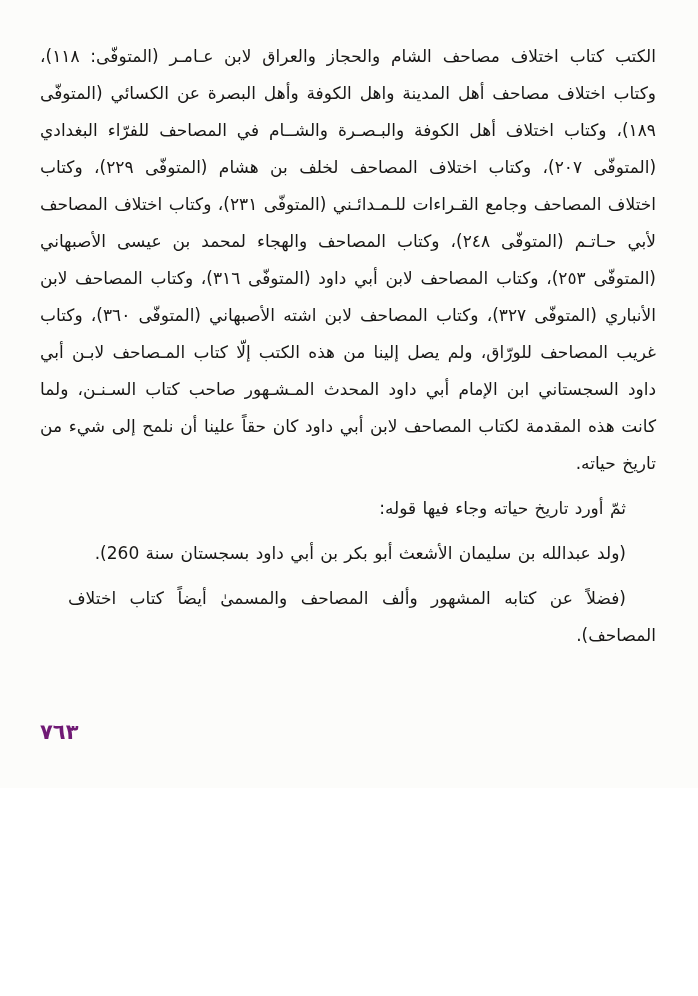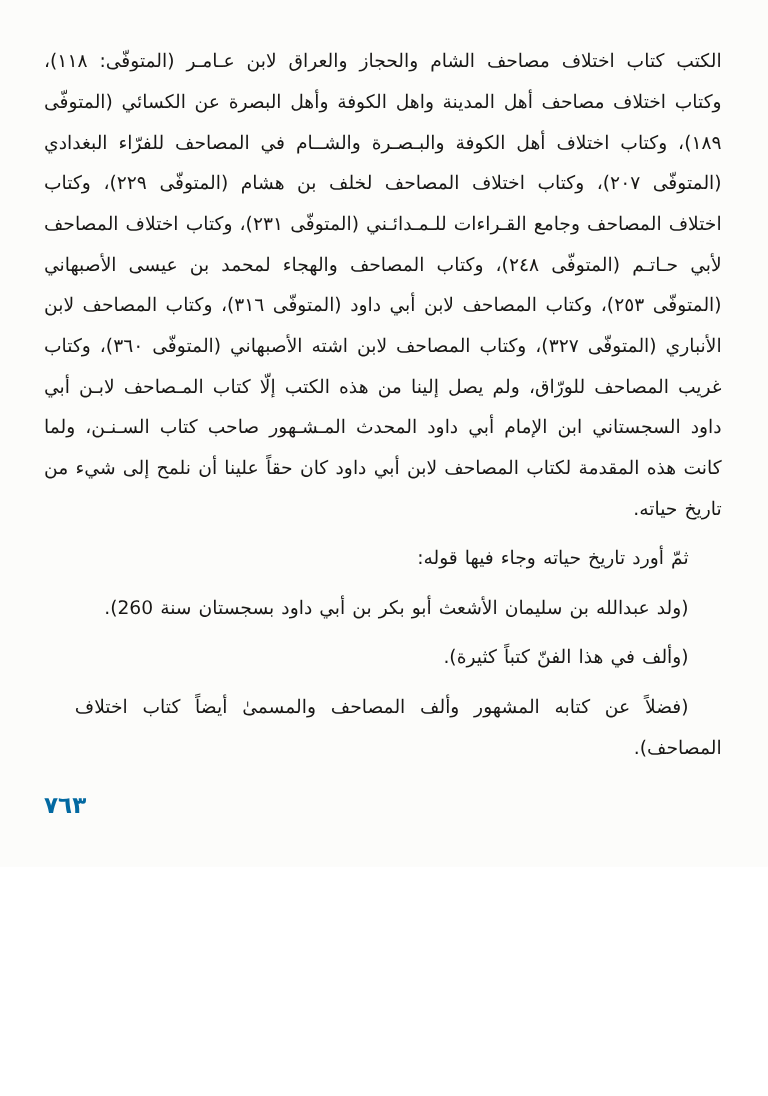--- a/index.html
+++ b/index.html
@@ -41,37 +41,36 @@
   
   .para.continues { text-align-last: justify; }
 
   .page-number {
     position: absolute;
     left: 40px;
     bottom: 44px;
     font-size: 21px;
     font-weight: bold;
     letter-spacing: 1px;
-    color: #0369a1;
+    color: #701a75;
   }
 </style>
 </head>
 <body>
 
 <div class="page">
 
   <main class="text-block">
     <p class="para">الكتب كتاب اختلاف مصاحف الشام والحجاز والعراق لابن عـامـر (المتوفّى: ١١٨)، وكتاب اختلاف مصاحف أهل المدينة واهل الكوفة وأهل البصرة عن الكسائي (المتوفّى ١٨٩)، وكتاب اختلاف أهل الكوفة والبـصـرة والشــام في المصاحف للفرّاء البغدادي (المتوفّى ٢٠٧)، وكتاب اختلاف المصاحف لخلف بن هشام (المتوفّى ٢٢٩)، وكتاب اختلاف المصاحف وجامع القـراءات للـمـدائـني (المتوفّى ٢٣١)، وكتاب اختلاف المصاحف لأبي حـاتـم (المتوفّى ٢٤٨)، وكتاب المصاحف والهجاء لمحمد بن عيسى الأصبهاني (المتوفّى ٢٥٣)، وكتاب المصاحف لابن أبي داود (المتوفّى ٣١٦)، وكتاب المصاحف لابن الأنباري (المتوفّى ٣٢٧)، وكتاب المصاحف لابن اشته الأصبهاني (المتوفّى ٣٦٠)، وكتاب غريب المصاحف للورّاق، ولم يصل إلينا من هذه الكتب إلّا كتاب المـصاحف لابـن أبي داود السجستاني ابن الإمام أبي داود المحدث المـشـهور صاحب كتاب السـنـن، ولما كانت هذه المقدمة لكتاب المصاحف لابن أبي داود كان حقاً علينا أن نلمح إلى شيء من تاريخ حياته.</p>
 
     <p class="para indent">ثمّ أورد تاريخ حياته وجاء فيها قوله:</p>
 
     <p class="para indent">(ولد عبدالله بن سليمان الأشعث أبو بكر بن أبي داود بسجستان سنة 260).</p>
 
 
-    <p class="para indent">(وألف في هذا الفنّ كتباً كثيرة).</p>
 
     <p class="para indent">(فضلاً عن كتابه المشهور وألف المصاحف والمسمىٰ أيضاً كتاب اختلاف المصاحف).</p>
 
   </main>
 
   <div class="page-number">٧٦٣</div>
 
 </div>
 
 </body></html>

